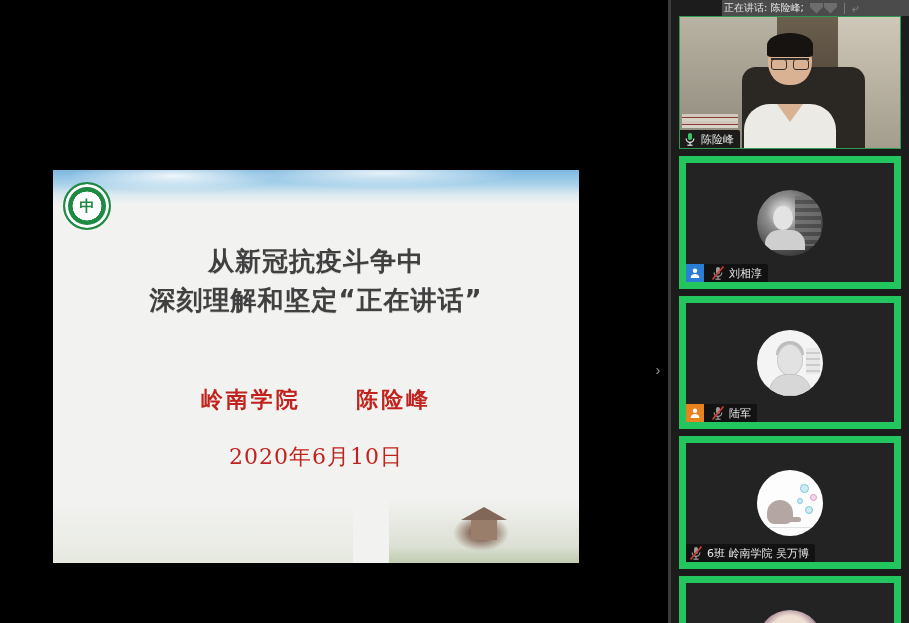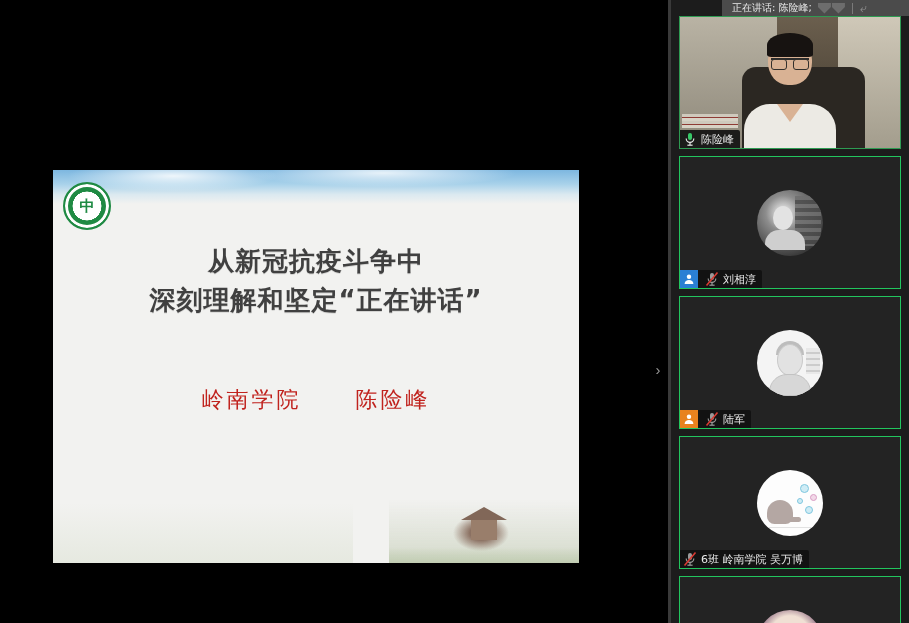--- a/index.html
+++ b/index.html
@@ -58,20 +58,21 @@
   }
   .slide-title .l2 { display:block; }
 
   .slide-author {
     position:absolute; left:0; right:0; top:215px;
     text-align:center;
     color:#c0231e;
     font-size:22px;
     letter-spacing:3px;
     font-family:"DejaVu Serif","Liberation Serif",serif;
+    font-weight:bold;
   }
   .slide-author .gap { display:inline-block; width:34px; }
 
   .slide-date {
     position:absolute; left:0; right:0; top:272px;
     text-align:center;
     color:#c0231e;
     font-size:22px;
     letter-spacing:1px;
     font-family:"DejaVu Serif","Liberation Serif",serif;
@@ -122,21 +123,21 @@
   .panel-edge {
     position:absolute; left:0; top:0; width:3px; height:100%;
     background:#3a3a3a;
   }
 
   
   #topbar {
     position:absolute; left:54px; top:0; width:187px; height:16px;
     background:#4b4b4b;
     display:flex; align-items:center;
-    padding:0 10px;
+    padding:0 2px;
     gap:4px;
   }
   #topbar .speaking-text {
     color:#e8e8e8; font-size:10px; white-space:nowrap;
     font-family:"DejaVu Sans","Liberation Sans",sans-serif;
   }
   #topbar .chev-group { display:flex; gap:1px; margin-left:2px; }
   #topbar .chev {
     width:13px; height:11px;
     background:#6d6d6d;
@@ -147,21 +148,21 @@
 
   
   #tiles {
     position:absolute; left:3px; top:16px; width:238px; height:607px;
     overflow:hidden;
   }
   .tile {
     position:relative; width:222px; height:133px;
     margin:0 auto 7px auto;
     background:#232323;
-    border:1px solid #22c55e;
+    border:7px solid #22c55e;
     overflow:hidden;
   }
   .tile.active { border:1px solid #2e9b52; }
 
   .tile-video {
     position:absolute; inset:0;
     background:
       linear-gradient(to bottom, #2a2722 0%, #3a352d 100%);
   }
   
@@ -298,20 +299,21 @@
         <span>从新冠抗疫斗争中</span>
         <span class="l2">深刻理解和坚定“正在讲话”</span>
       </div>
 
       <div class="slide-author">
         <span>岭南学院</span>
         <span class="gap"></span>
         <span>陈险峰</span>
       </div>
 
+      <div class="slide-date">2020年6月10日</div>
 
       <div class="slide-fade-left"></div>
       <div class="slide-photo">
         <div class="grass"></div>
         <div class="pavilion">
           <div class="roof"></div>
           <div class="body"></div>
         </div>
       </div>
     </div>

